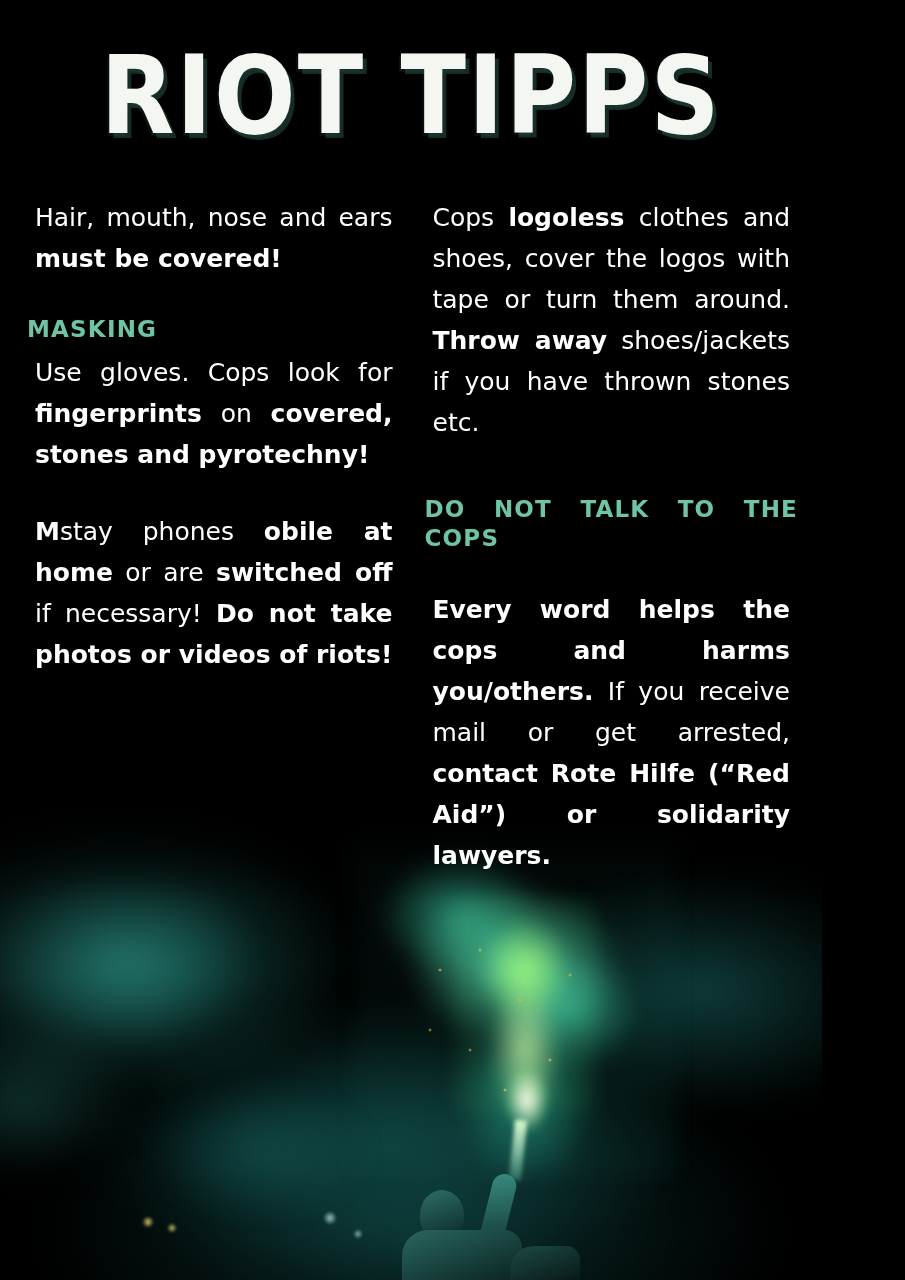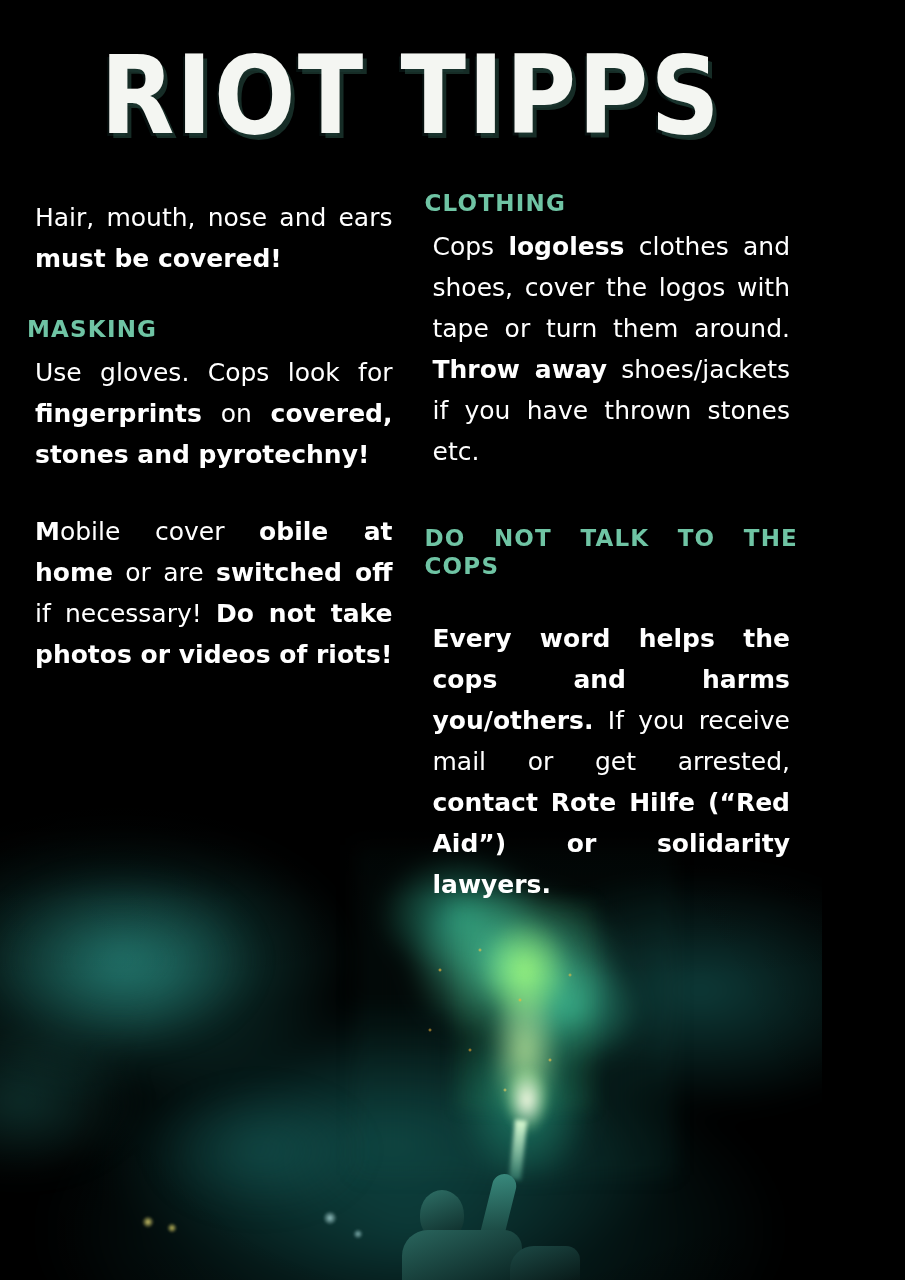--- a/index.html
+++ b/index.html
@@ -299,30 +299,29 @@
 
         <div class="block">
           <div class="heading">MASKING</div>
           <p class="body">
             <span>Use gloves. Cops look for </span><b>fingerprints</b><span> on </span><b>covered, stones and pyrotechny!</b>
           </p>
         </div>
 
         <div class="block">
           <p class="body">
-            <b>M</b><span>obile cover </span><b>obile at home</b><span> or are </span><b>switched off</b><span> if necessary! </span><b>Do not take photos or videos of riots!</b>
+            <b>M</b><span>stay phones </span><b>obile at home</b><span> or are </span><b>switched off</b><span> if necessary! </span><b>Do not take photos or videos of riots!</b>
           </p>
         </div>
 
       </div>
 
       <div class="col right">
 
         <div class="block">
-          <div class="heading">CLOTHING</div>
           <p class="body">
             <span>Cops </span><b>logoless</b><span> clothes and shoes, cover the logos with tape or turn them around. </span><b>Throw away</b><span> shoes/jackets if you have thrown stones etc.</span>
           </p>
         </div>
 
         <div class="gap-lg"></div>
 
         <div class="block">
           <div class="heading justify-all">DO NOT TALK TO THE COPS</div>
           <p class="body">

